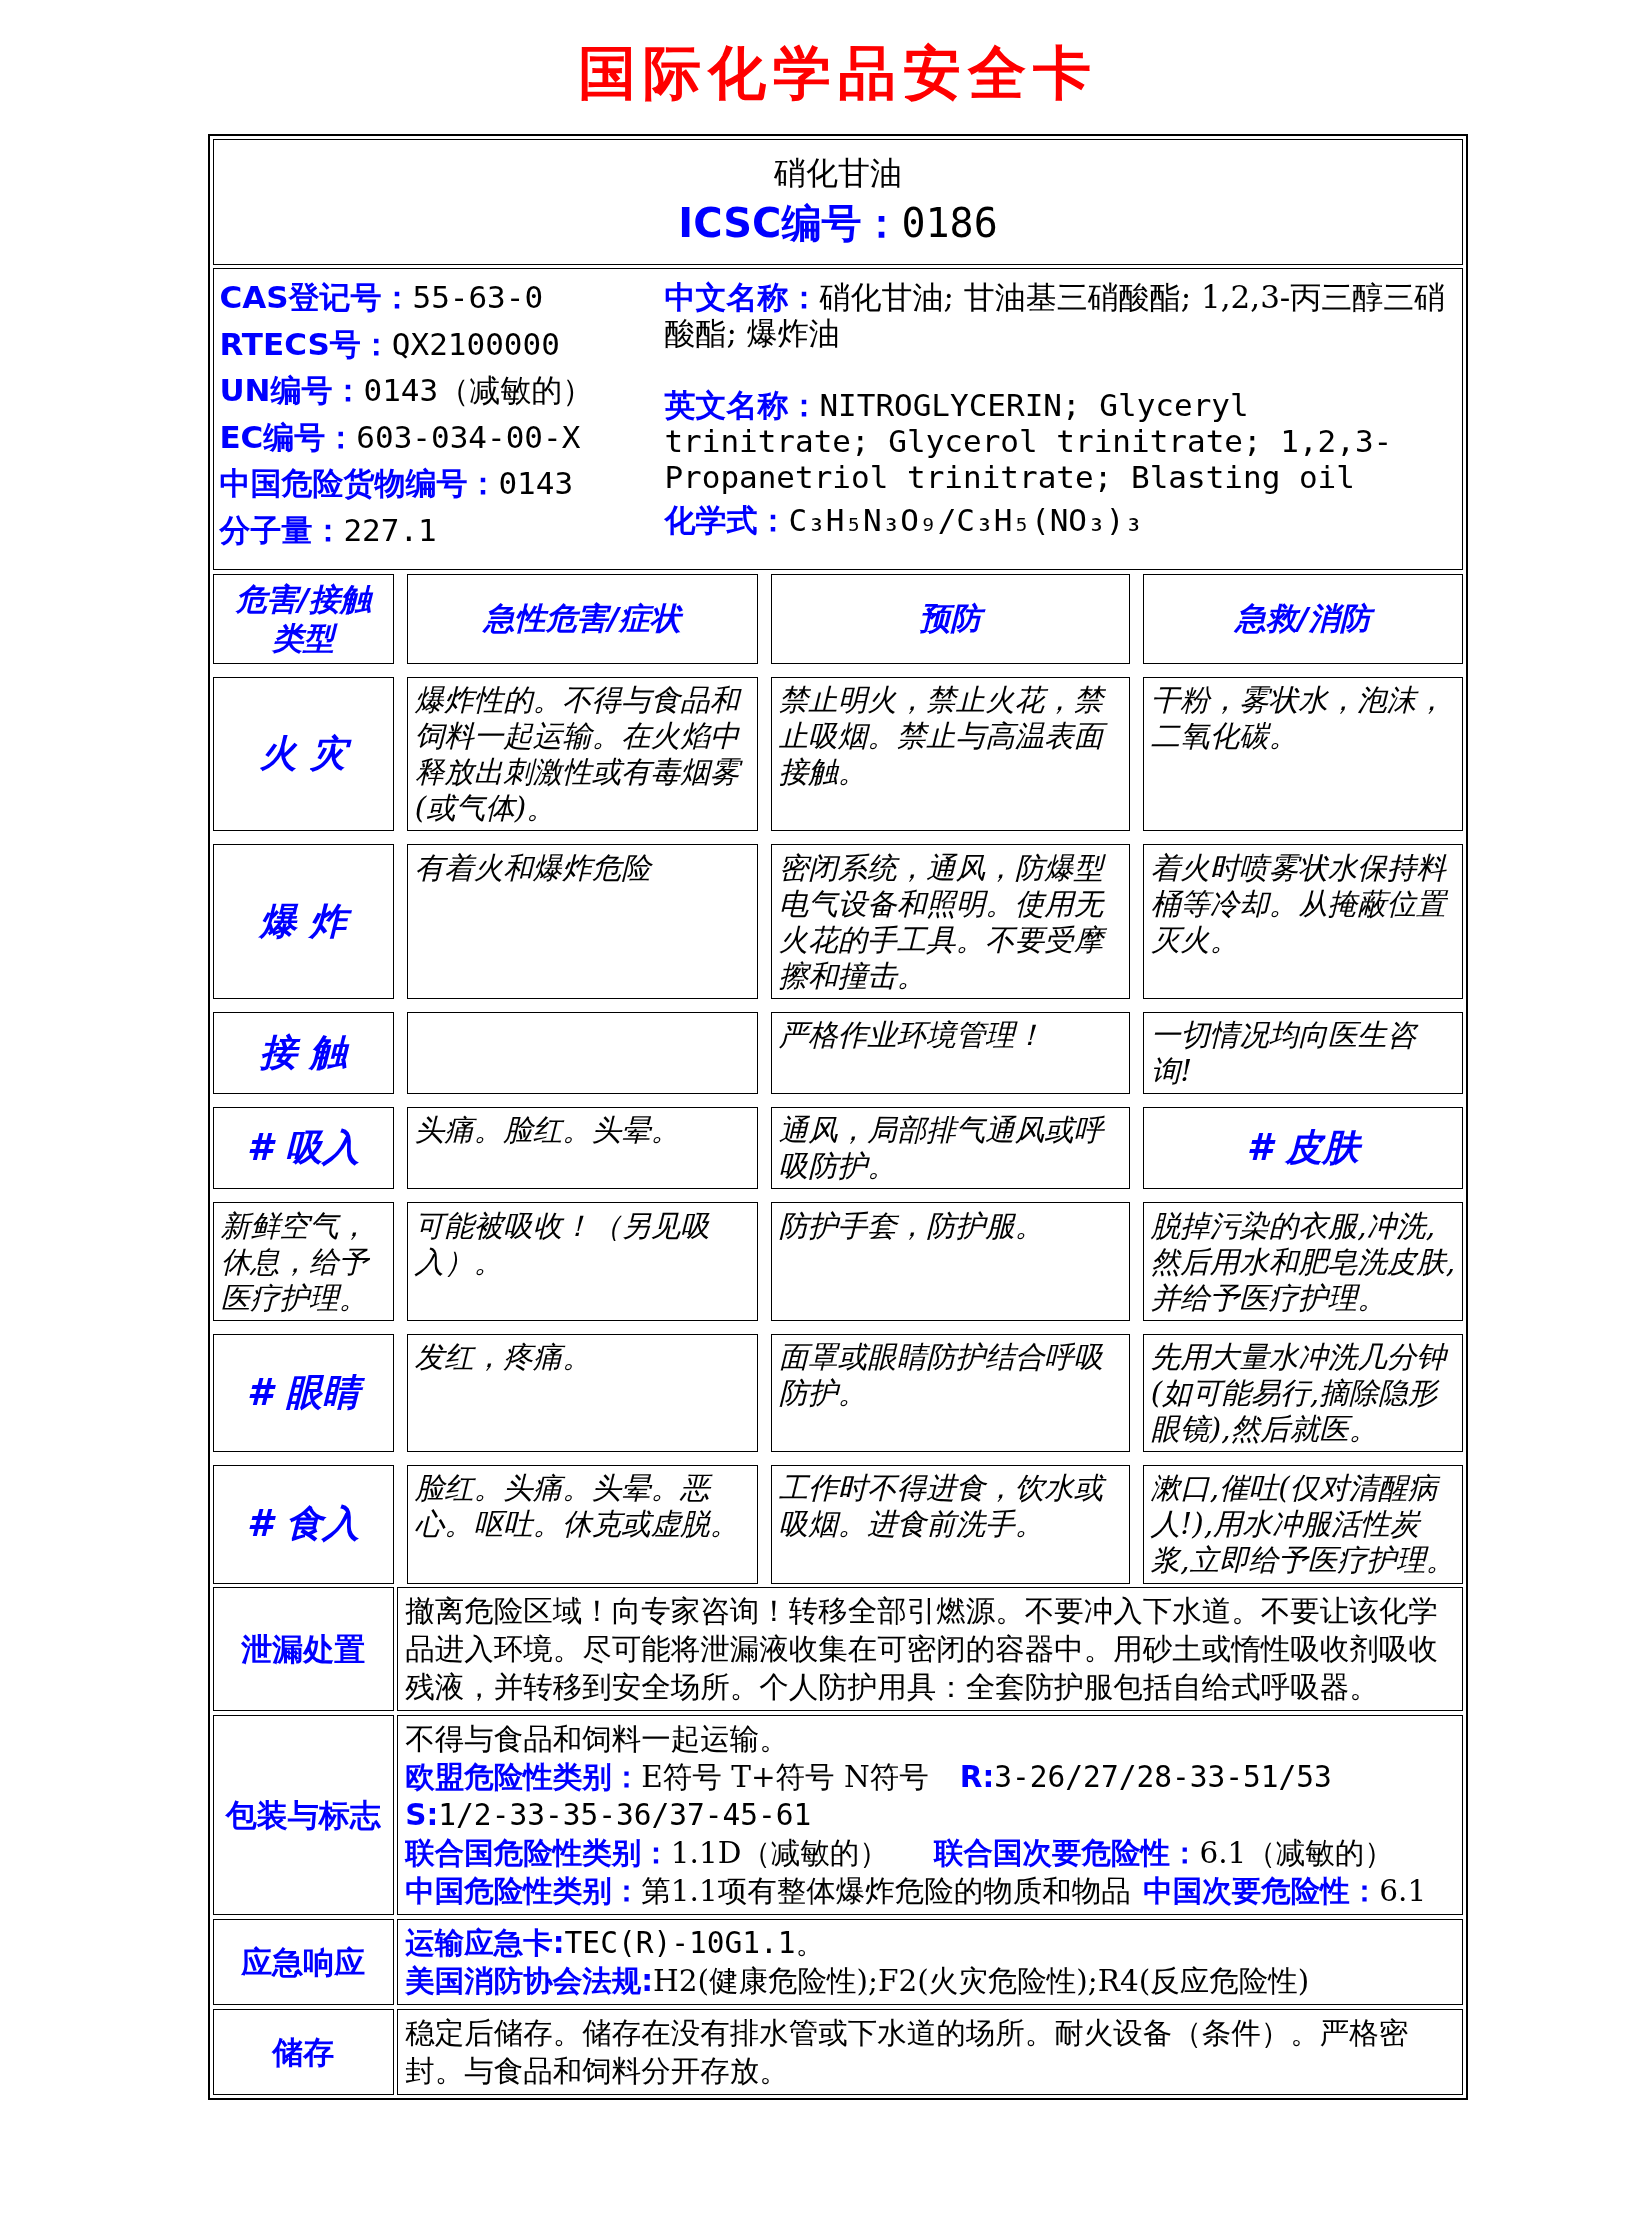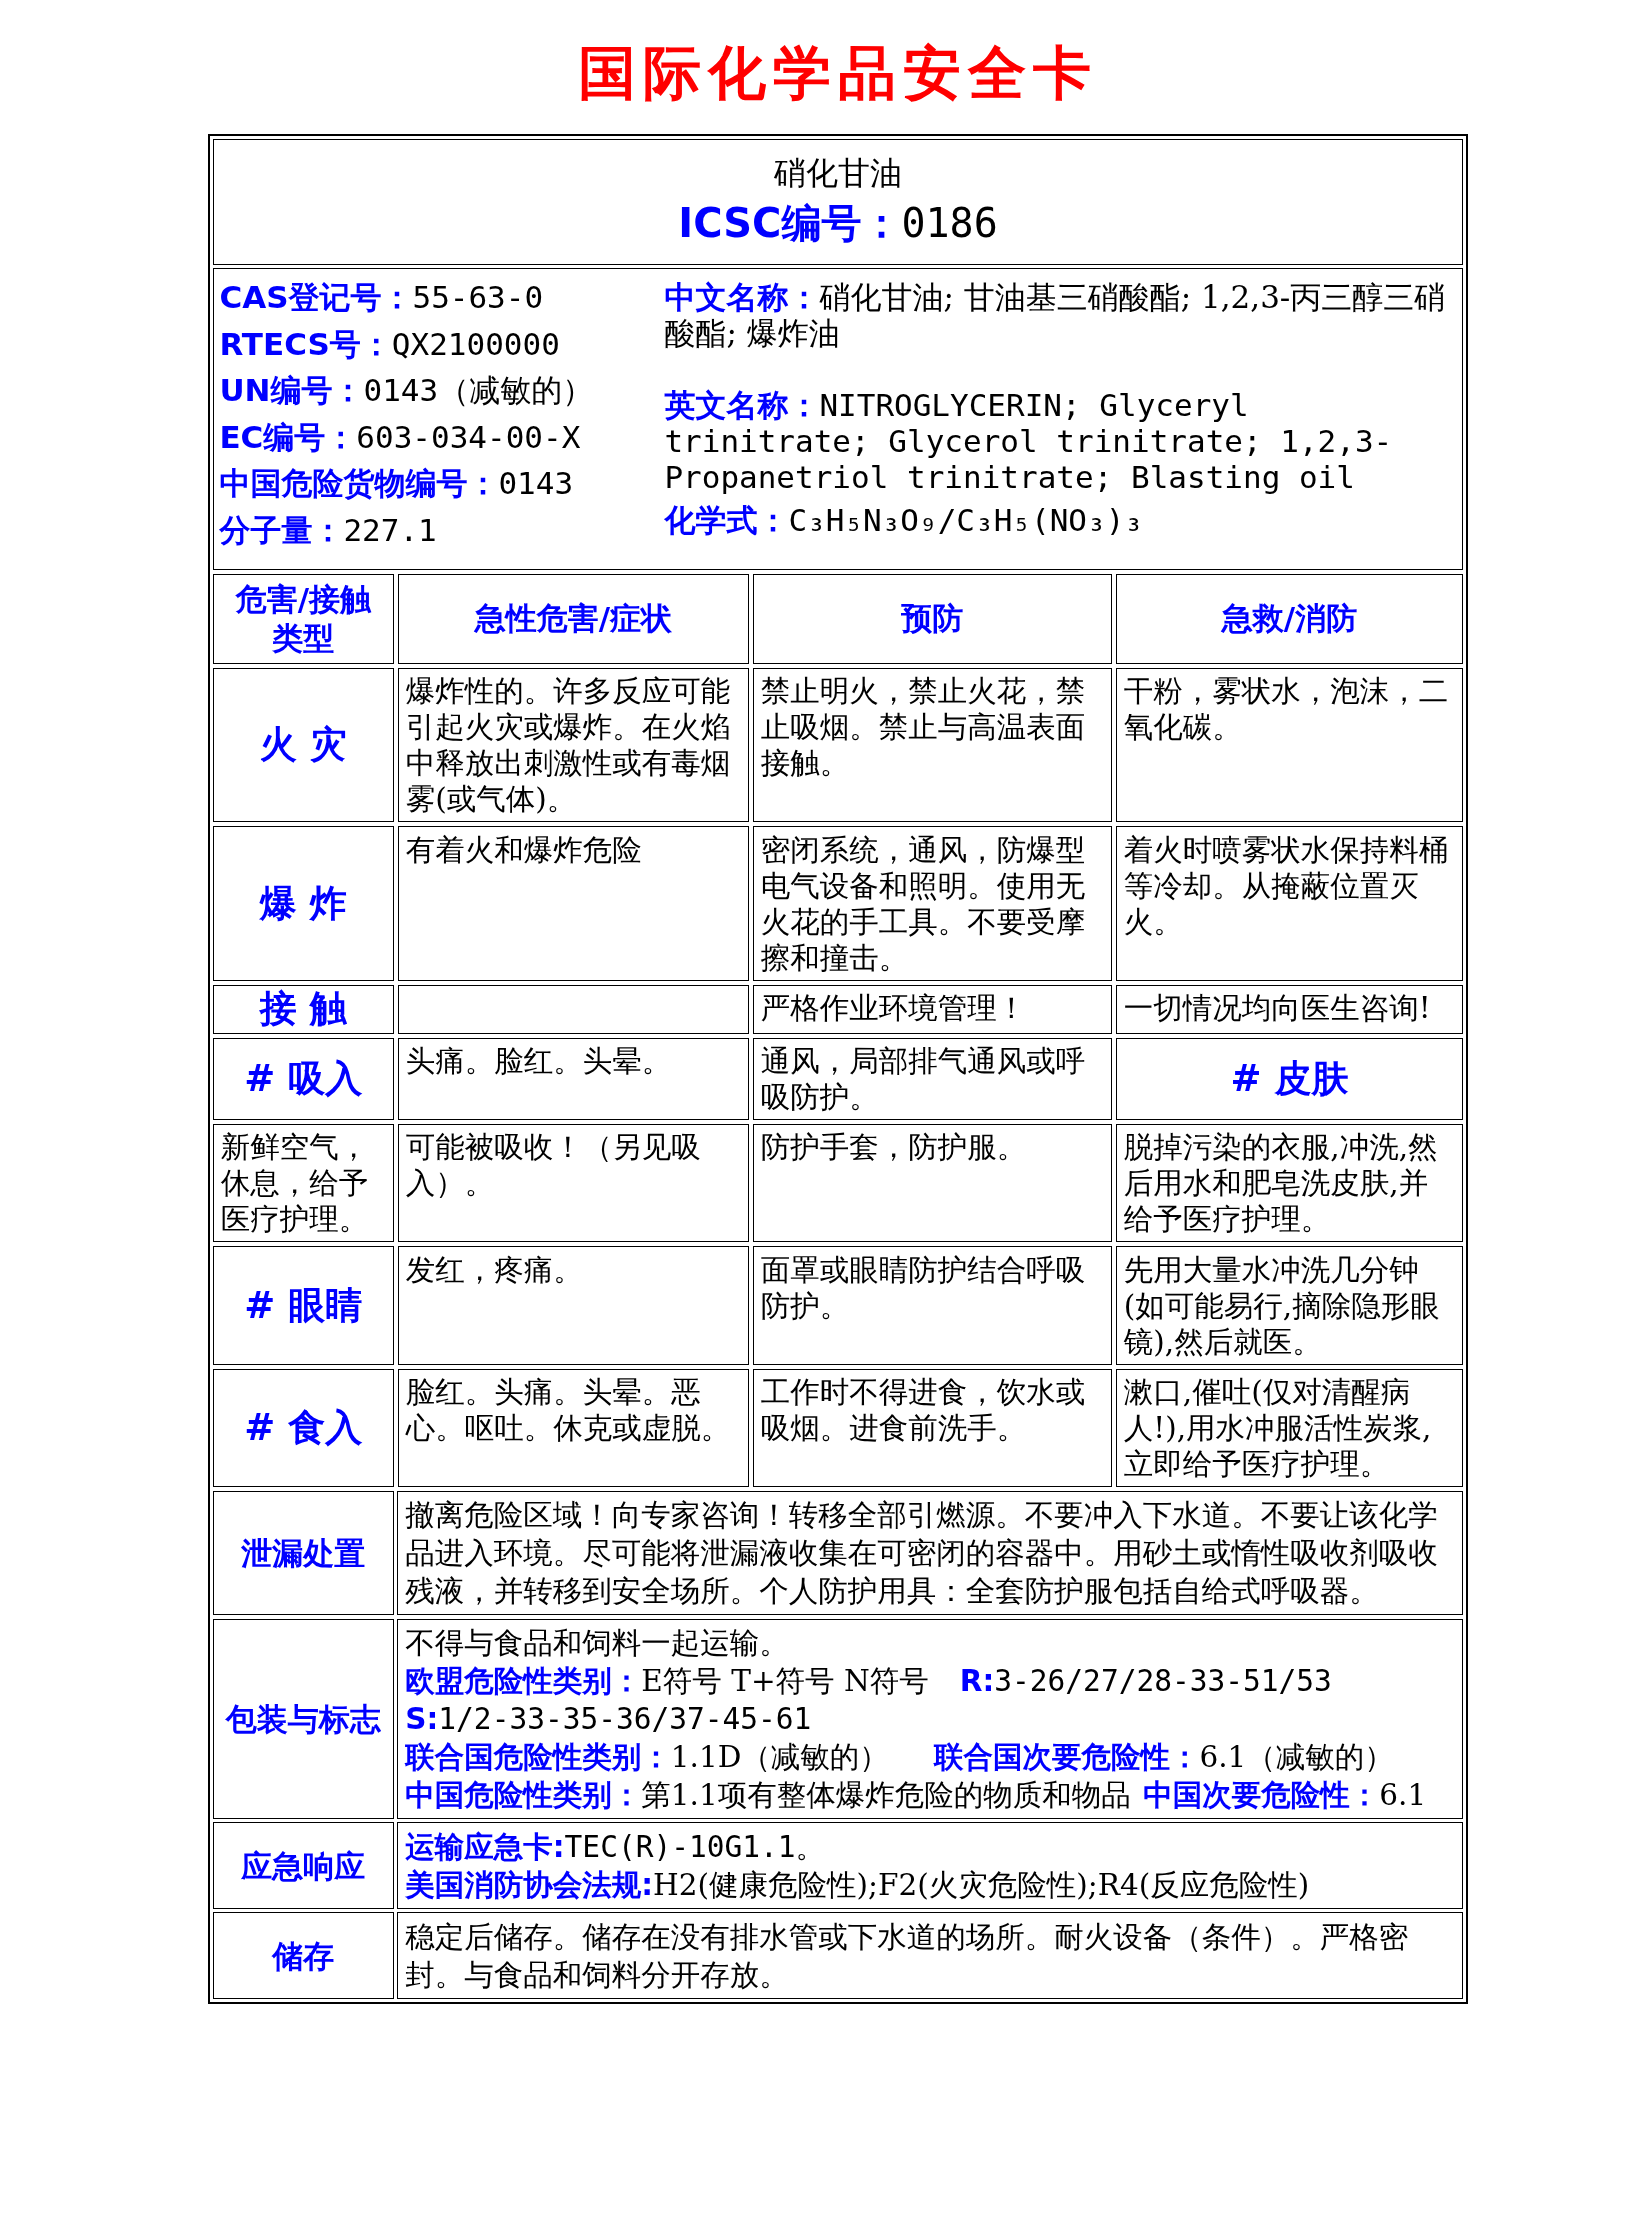--- a/index.html
+++ b/index.html
@@ -38,21 +38,21 @@
   .mono{font-family:"DejaVu Sans Mono","Liberation Mono",monospace;}
   
   .id-box{display:flex;padding:9.8px 5.6px 11.2px 5.6px;font-size:31px;line-height:36px;}
   .id-left{width:438px;flex:none;}
   .id-line{margin-bottom:10.5px;white-space:nowrap;}
   .id-right{flex:1;padding-left:7px;}
   .cn-name{margin:0 0 36px 0;}
   .en-name{margin:0;}
   .formula-line{margin-top:7px;white-space:nowrap;}
   
-  .hazard-grid{display:grid;grid-template-columns:181px 351px 359px auto;gap:4px;}
+  .hazard-grid{display:grid;grid-template-columns:181px 351px 359px auto;gap:13px;font-style:italic;}
   .cell{border:1.4px solid #000;box-sizing:border-box;padding:4.2px 7px;font-size:29.5px;line-height:36px;}
   .head-cell{display:flex;align-items:center;justify-content:center;text-align:center;
     font-size:31px;line-height:39px;min-height:90px;}
   .head-cell,.type-cell{color:#0000FF;font-weight:bold;font-family:"DejaVu Sans","Liberation Sans",sans-serif;}
   .type-cell{display:flex;align-items:center;justify-content:center;text-align:center;font-size:37px;}
   .r-tall{min-height:146px;}
   .r-one{min-height:49px;}
   
   .bottom-grid{display:grid;grid-template-columns:181px auto;gap:3.5px;}
   .sec-label{display:flex;align-items:center;justify-content:center;text-align:right;
@@ -111,21 +111,21 @@
     </div>
   </div>
 
   <div class="hazard-grid">
     <div class="cell head-cell">危害/接触类型</div>
     <div class="cell head-cell">急性危害/症状</div>
     <div class="cell head-cell">预防</div>
     <div class="cell head-cell">急救/消防</div>
 
     <div class="cell type-cell r-tall">火 灾</div>
-    <div class="cell r-tall">爆炸性的。许多反应可能引起火灾或爆炸。在火焰中释放出刺激性或有毒烟雾(或气体)。</div>
+    <div class="cell r-tall">爆炸性的。不得与食品和饲料一起运输。在火焰中释放出刺激性或有毒烟雾(或气体)。</div>
     <div class="cell r-tall">禁止明火，禁止火花，禁止吸烟。禁止与高温表面接触。</div>
     <div class="cell r-tall">干粉，雾状水，泡沫，二氧化碳。</div>
 
     <div class="cell type-cell r-tall">爆 炸</div>
     <div class="cell r-tall">有着火和爆炸危险</div>
     <div class="cell r-tall">密闭系统，通风，防爆型电气设备和照明。使用无火花的手工具。不要受摩擦和撞击。</div>
     <div class="cell r-tall">着火时喷雾状水保持料桶等冷却。从掩蔽位置灭火。</div>
 
     <div class="cell type-cell r-one">接 触</div>
     <div class="cell r-one"></div>

